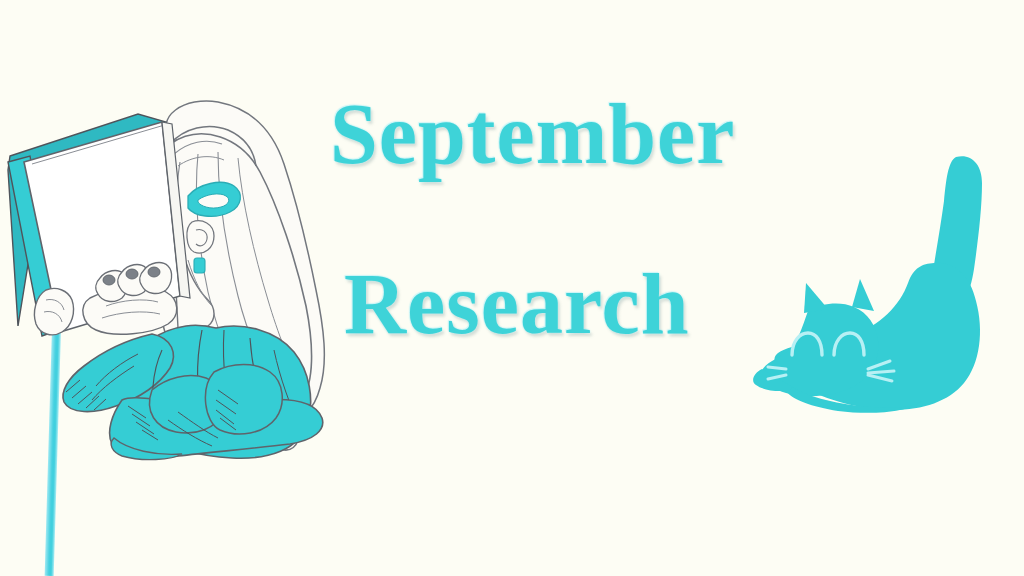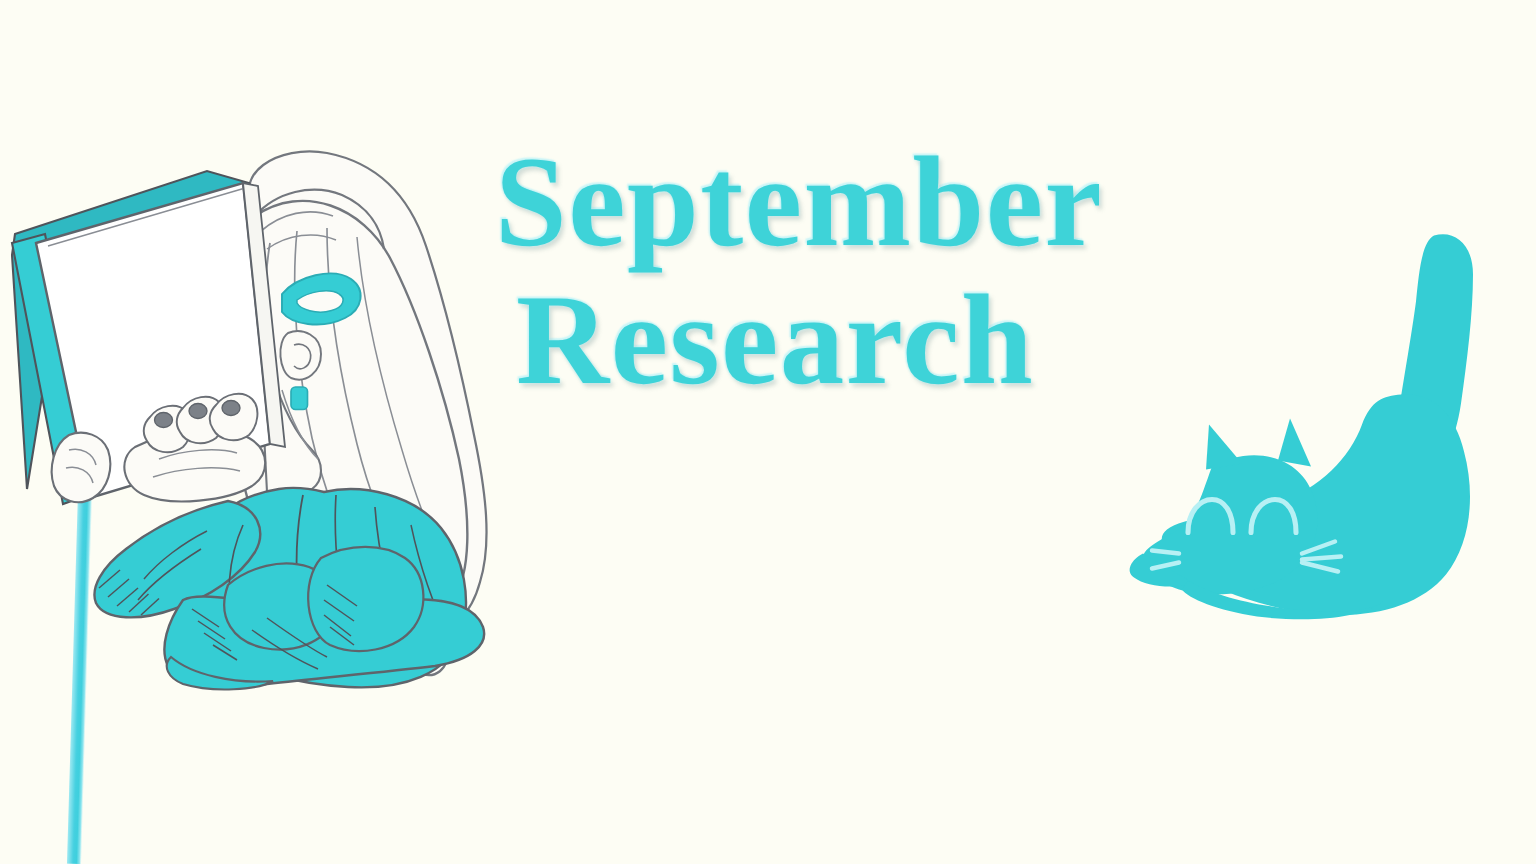--- a/index.html
+++ b/index.html
@@ -37,20 +37,21 @@
     line-height: 92px;
     letter-spacing: 1px;
     color: #3ed3d8;
     text-shadow:
        0 0 2px #b9f0f3,
        2px 3px 3px rgba(120,150,150,0.30),
       -1px -1px 1px rgba(200,245,248,0.85);
     white-space: nowrap;
   }
   #title-line-2 {
+    margin-top: 78px;
     margin-left: 14px;
   }
 
   
   #cyan-bar {
     position: absolute;
     left: 52px;
     top: 328px;
     width: 9px;
     height: 248px;

